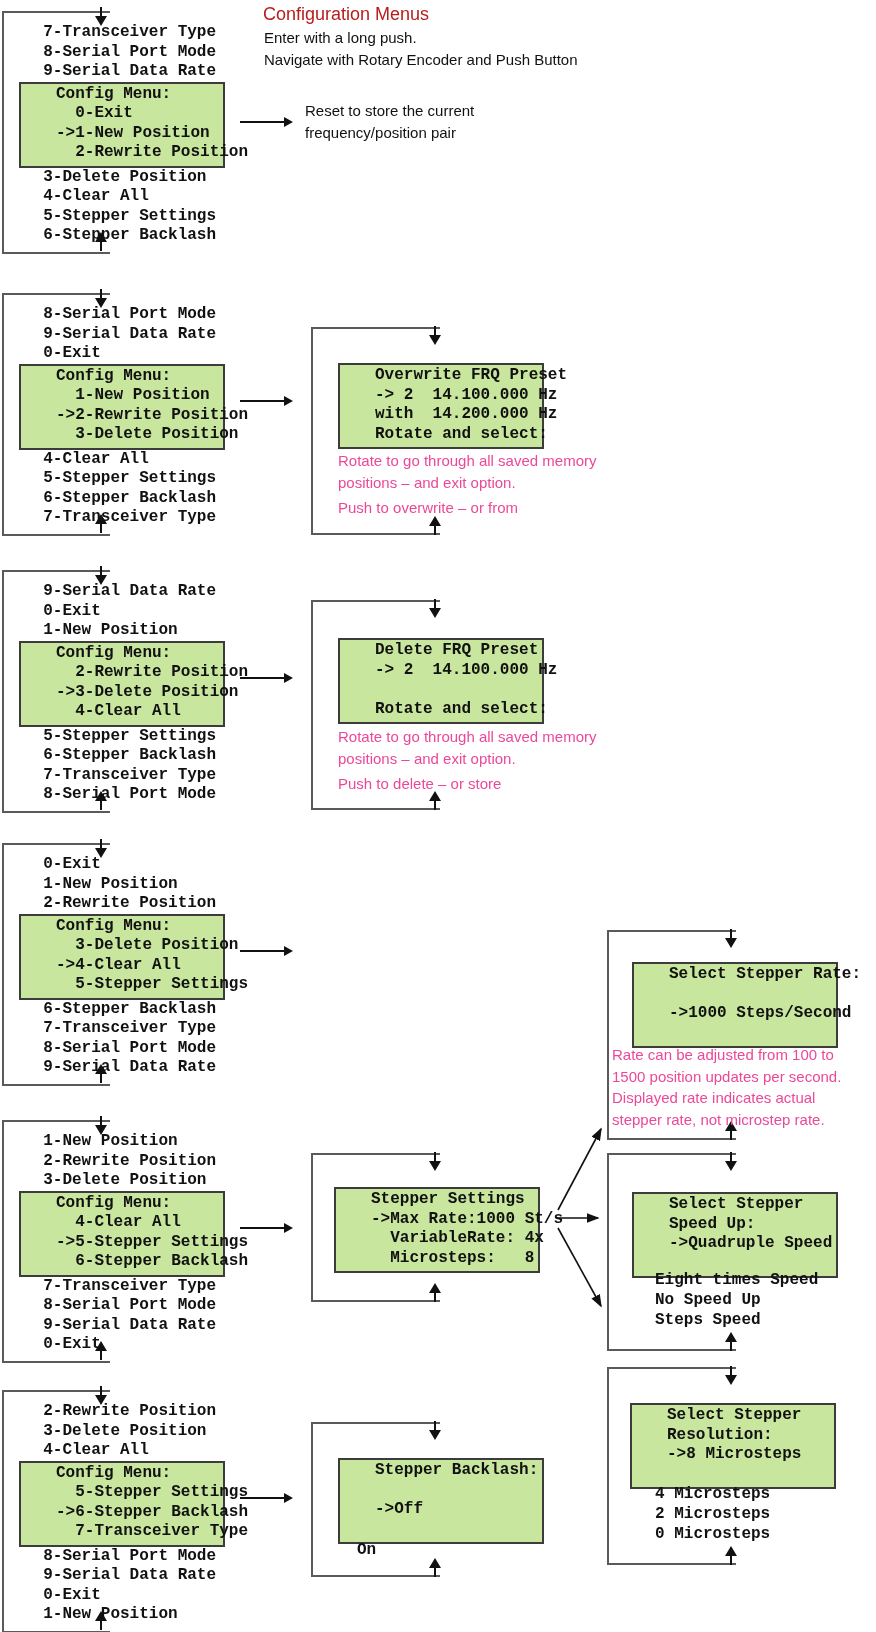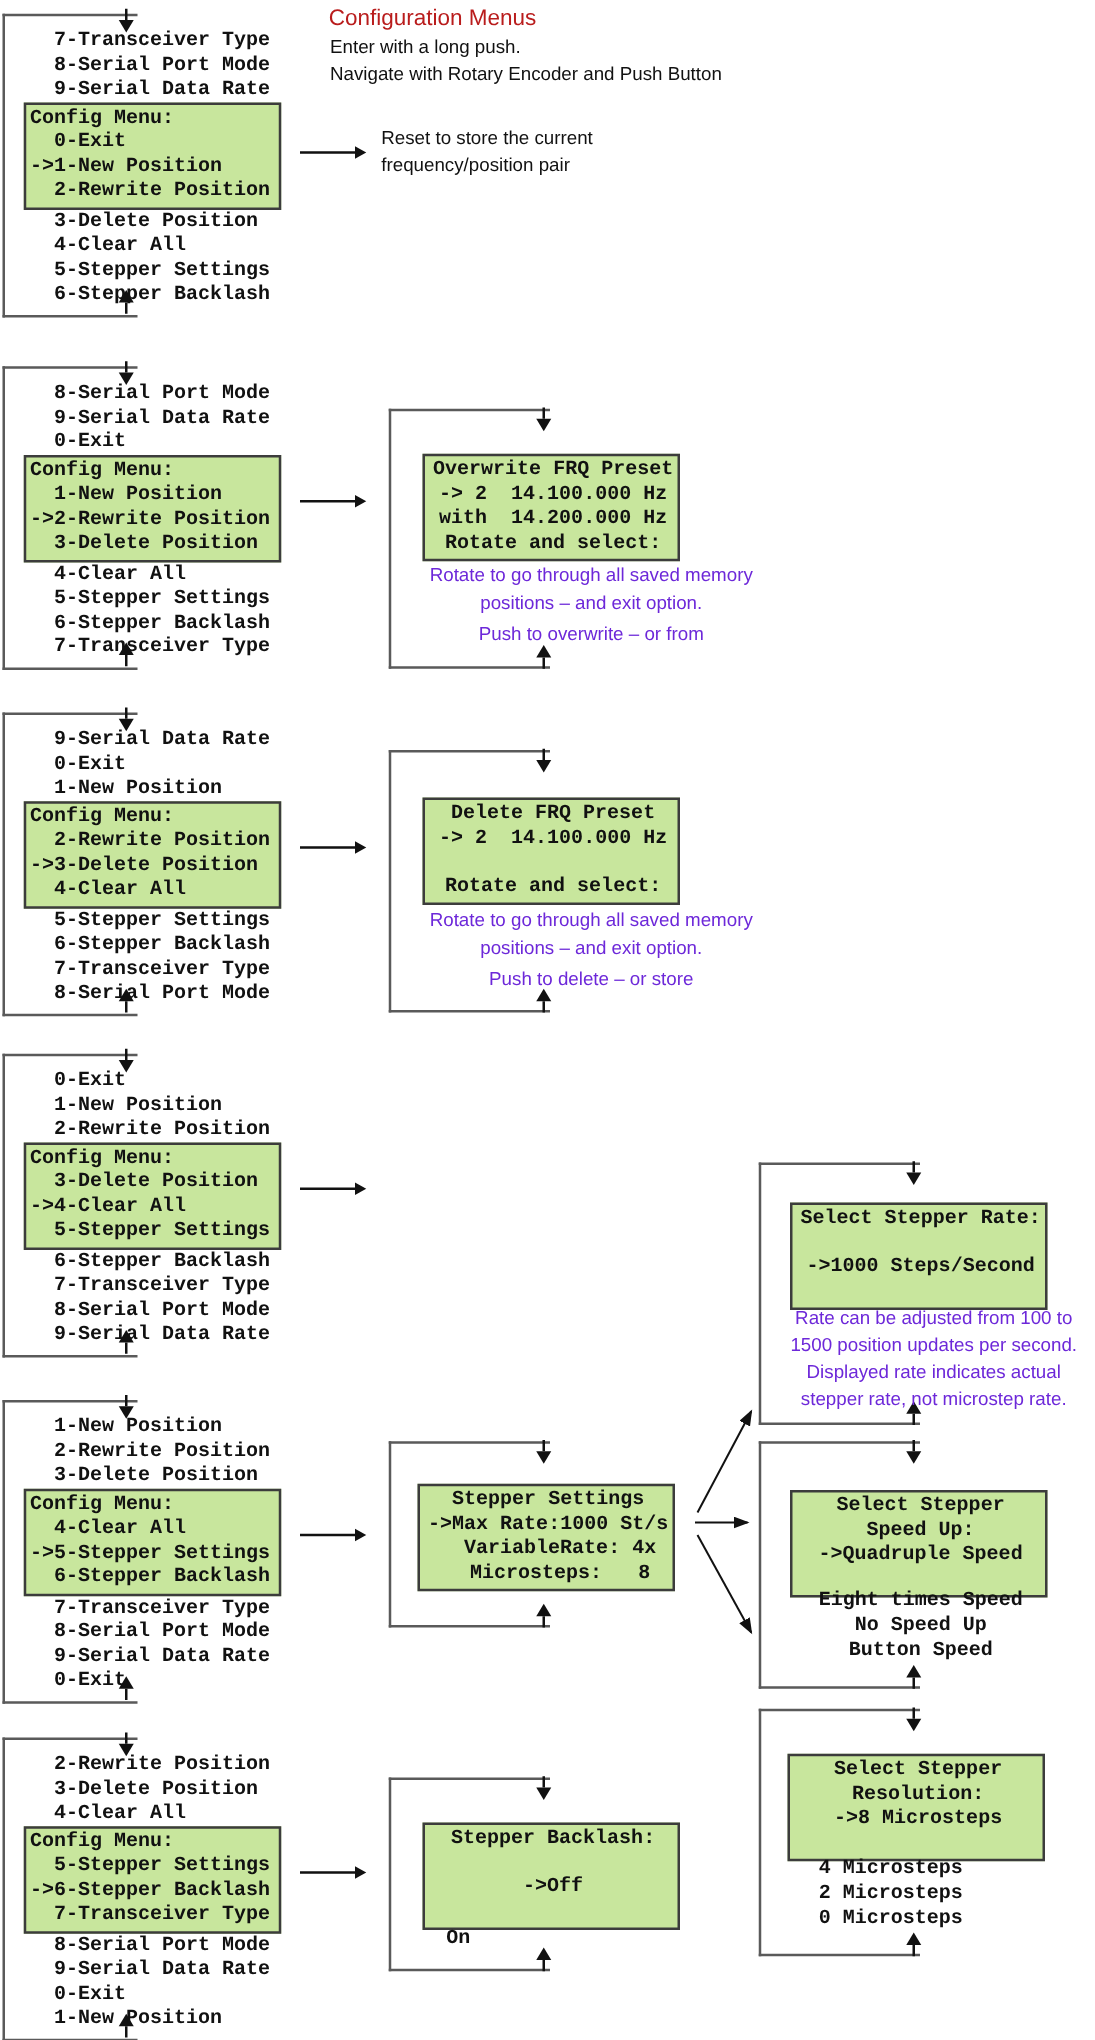--- a/index.html
+++ b/index.html
@@ -10,38 +10,38 @@
          font-family:"Liberation Sans","DejaVu Sans",sans-serif;color:#111;}
   
   .menu-section{position:absolute;left:0;width:300px;height:246px;}
   .loop{position:absolute;left:2px;top:3px;width:106px;height:239px;
         border:2px solid var(--line);border-right:none;}
   .mcol{position:absolute;left:19px;top:15px;width:240px;}
   .mono{font-family:Liberation Mono, monospace;font-weight:bold;font-size:16px;}
   .mlines .ln{white-space:pre;line-height:19.5px;min-height:19.5px;padding-left:5px;}
   .lcd{border:2px solid var(--lcd-border);background:var(--lcd-bg);
        width:206px;box-sizing:border-box;padding:1px 0 3px 3px;}
-  .lcd .ln{white-space:pre;line-height:19.5px;min-height:19.5px;}
+  .lcd .ln{white-space:pre;line-height:19.5px;min-height:19.5px;margin-left:32px;}
   
   .arr-down,.arr-up{position:absolute;width:12px;height:17px;}
   .arr-down::before{content:"";position:absolute;left:5px;top:-2px;width:2px;height:9px;background:var(--arrow);}
   .arr-down::after{content:"";position:absolute;left:0;top:7px;
       border-left:6px solid transparent;border-right:6px solid transparent;border-top:10px solid var(--arrow);}
   .arr-up::before{content:"";position:absolute;left:5px;bottom:-2px;width:2px;height:9px;background:var(--arrow);}
   .arr-up::after{content:"";position:absolute;left:0;bottom:7px;
       border-left:6px solid transparent;border-right:6px solid transparent;border-bottom:10px solid var(--arrow);}
   .harrow{position:absolute;width:44px;height:0;border-top:2px solid var(--arrow);}
   .harrow::after{content:"";position:absolute;right:-9px;top:-6px;
       border-left:9px solid var(--arrow);border-top:5px solid transparent;border-bottom:5px solid transparent;}
   
-  .screen{position:absolute;width:300px;text-align:center;}
+  .screen{position:absolute;width:300px;}
   .sloop{position:absolute;left:0;top:0;right:171px;bottom:0;
          border:2px solid var(--line);border-right:none;}
   .screen .lcd{position:absolute;}
-  .cap{position:absolute;font-size:15px;line-height:21.5px;width:270px;color:#6d28d9;}
+  .cap{position:absolute;font-size:15px;line-height:21.5px;width:270px;color:#ec4899;}
   .opts{position:absolute;}
   .opts .ln{white-space:pre;line-height:20px;min-height:20px;}
   
   .title{position:absolute;left:263px;top:4px;font-size:18px;color:#b91c1c;}
   .sub1{position:absolute;left:264px;top:29px;font-size:15px;}
   .sub2{position:absolute;left:264px;top:51px;font-size:15px;}
   .note{position:absolute;left:305px;top:100px;font-size:15px;line-height:21.5px;}
   .fan{position:absolute;left:543px;top:1108px;}
 </style>
 </head>
@@ -305,21 +305,21 @@
     <div class="arr-up" style="left:118px;top:179px"></div>
     <div class="lcd mono" style="left:25px;top:39px">
         <div class="ln">Select Stepper</div>
         <div class="ln">Speed Up:</div>
         <div class="ln">-&gt;Quadruple Speed</div>
         <div class="ln"></div>
       </div>
     <div class="opts mono" style="left:48px;top:117px">
         <div class="ln">Eight times Speed</div>
         <div class="ln">No Speed Up</div>
-        <div class="ln">Button Speed</div>
+        <div class="ln">Steps Speed</div>
       </div>
   </div>
 
   <div class="screen" style="left:607px;top:1367px;height:198px">
     <div class="sloop"></div>
     <div class="arr-down" style="left:118px;top:1px"></div>
     <div class="arr-up" style="left:118px;top:179px"></div>
     <div class="lcd mono" style="left:23px;top:36px">
         <div class="ln">Select Stepper</div>
         <div class="ln">Resolution:</div>

